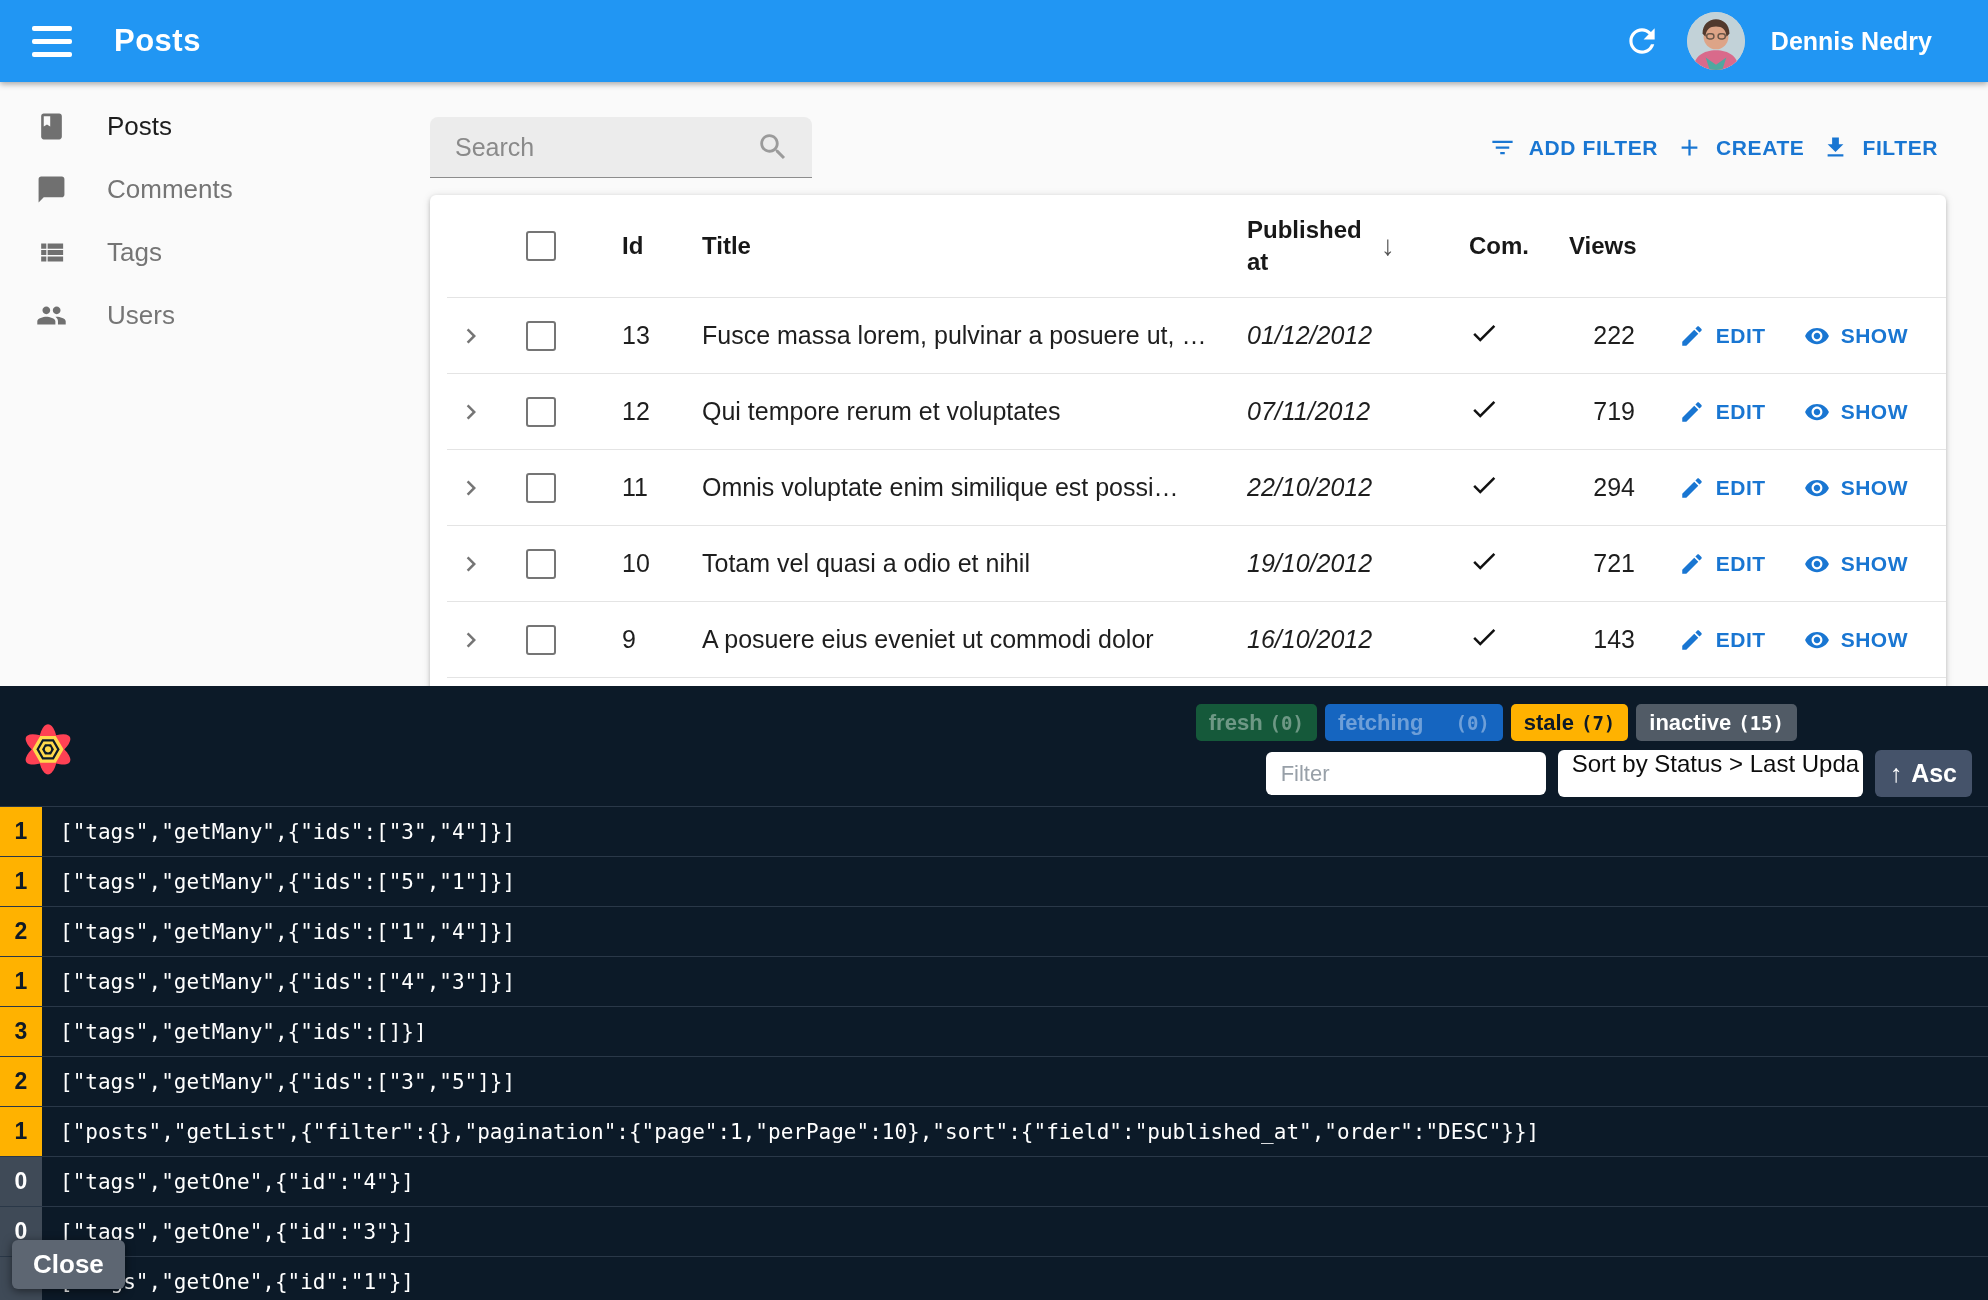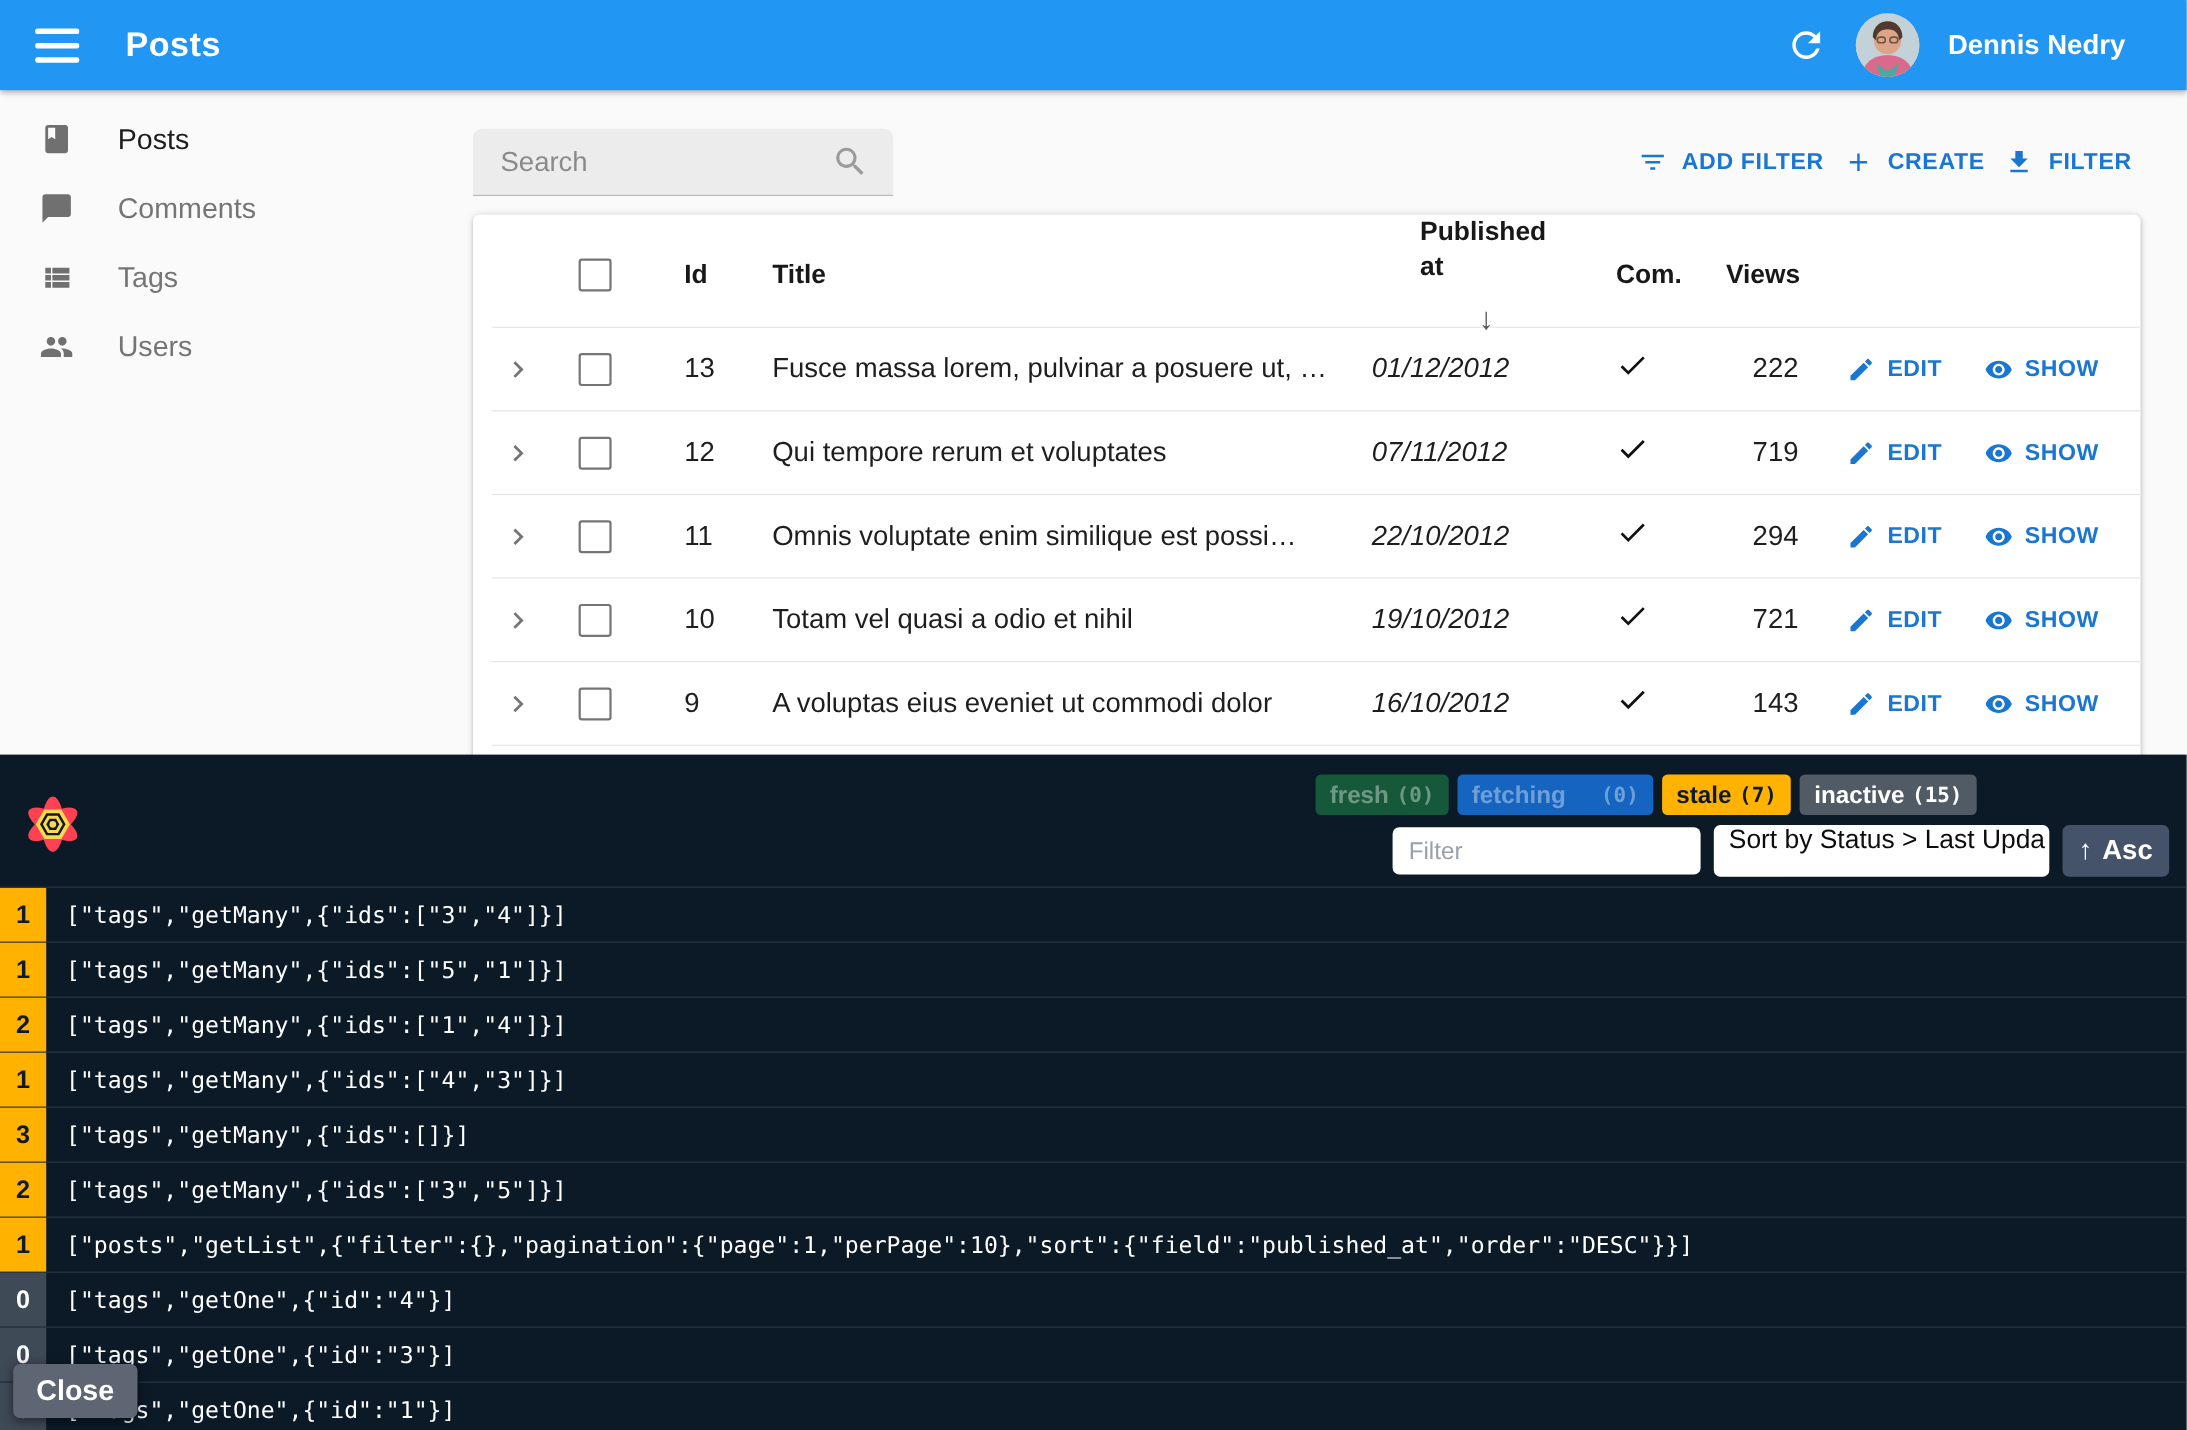--- a/index.html
+++ b/index.html
@@ -52,21 +52,21 @@
           align-items:center; height:76px; border-bottom:1px solid #e4e4e4;
           font-size:25px; color:#1e1e1e; }
   .trow.thead { height:103px; font-weight:600; color:#181818; font-size:24px; }
   .c-expand { display:flex; justify-content:center; }
   .c-expand svg { width:30px; height:30px; fill:#757575; cursor:pointer; }
   .c-check { display:flex; justify-content:center; }
   .checkbox { width:30px; height:30px; border:2.5px solid #757575; border-radius:3px;
               background:#fff; cursor:pointer; }
   .c-id { padding-left:35px; }
   .c-title { white-space:nowrap; overflow:hidden; }
-  .c-pub { font-style:italic; padding-left:4px;flex-direction:column; }
+  .c-pub { font-style:italic; padding-left:4px; }
   .thead .c-pub { font-style:normal; display:flex; align-items:center; gap:14px; cursor:pointer; }
   .pub-label { width:120px; line-height:1.35; }
   .sort-arrow { font-size:28px; color:#555; font-weight:normal; }
   .c-com { padding-left:14px; }
   .c-com svg { width:30px; height:30px; fill:#111; }
   .c-views { text-align:right; }
   .c-actions { display:flex; justify-content:flex-end; align-items:center; gap:38px;
                padding-right:38px; }
   .row-btn { display:flex; align-items:center; gap:11px; color:#1976d2; font-size:21px;
              font-weight:bold; letter-spacing:.5px; cursor:pointer; }
@@ -348,21 +348,21 @@
     <div class="trow">
       <div class="c-expand">
           <svg viewBox="0 0 24 24">
             <path d="M10 6L8.59 7.41 13.17 12l-4.58 4.59L10 18l6-6z"></path>
           </svg>
         </div>
       <div class="c-check">
           <div class="checkbox"></div>
         </div>
       <div class="c-id">9</div>
-      <div class="c-title">A voluptas eius eveniet ut commodi dolor</div>
+      <div class="c-title">A posuere eius eveniet ut commodi dolor</div>
       <div class="c-pub">16/10/2012</div>
       <div class="c-com"><svg viewBox="0 0 24 24">
             <path d="M9 16.17L4.83 12l-1.42 1.41L9 19 21 7l-1.41-1.41z"></path>
           </svg></div>
       <div class="c-views">143</div>
       <div class="c-actions">
         <div class="row-btn">
             <svg viewBox="0 0 24 24">
               <path d="M3 17.25V21h3.75L17.81 9.94l-3.75-3.75L3 17.25zM20.71 7.04c.39-.39.39-1.02 0-1.41l-2.34-2.34c-.39-.39-1.02-.39-1.41 0l-1.83 1.83 3.75 3.75 1.83-1.83z"></path>
             </svg>

